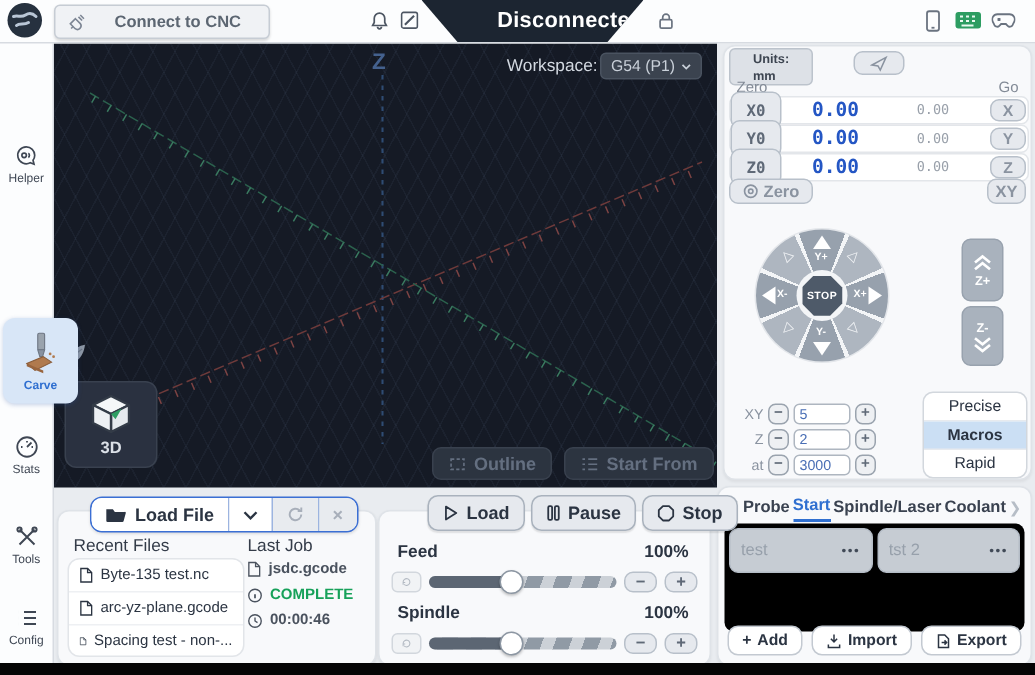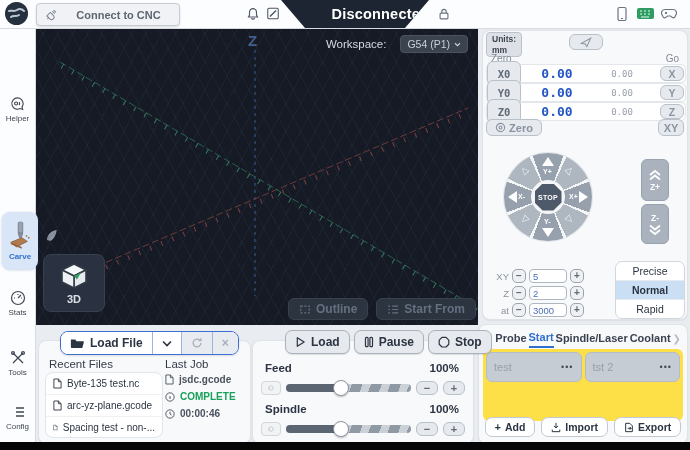--- a/index.html
+++ b/index.html
@@ -14,42 +14,42 @@
   .logo{position:absolute;left:5px;top:2px;width:23px;height:23px;border-radius:50%;background:#26313f;overflow:hidden}
   .connect-btn{position:absolute;left:36px;top:3px;height:21px;width:126px;background:#f0f2f5;border:1px solid #c6ccd4;border-radius:4px;box-shadow:0 1px 2px rgba(0,0,0,.15);display:flex;align-items:center;gap:8px;padding:0 8px;cursor:pointer}
   .connect-btn span{font-size:11px;font-weight:bold;color:#5c6672;flex:1;text-align:center}
   .tb-icon{position:absolute;top:6px;color:#4d5663}
   .status-banner{position:absolute;left:281px;top:0;width:148px;height:28px;background:#1c2531;color:#fff;
     display:flex;align-items:center;justify-content:flex-end;font-size:14.5px;font-weight:600;letter-spacing:.2px;
     clip-path:polygon(0 0,100% 0,calc(100% - 24px) 100%,24px 100%)}
   
   .sidebar{position:absolute;left:0;top:28px;width:35px;height:414px;background:#fcfdfe;border-right:1px solid #d7dbe1;z-index:7}
   .side-item{position:absolute;left:0;width:35px;display:flex;flex-direction:column;align-items:center;gap:2px;font-size:8px;color:#3f4754;cursor:pointer}
-  .side-item.active{left:2px;width:36px;background:#d8e6f7;border-radius:8px;padding:8px 0;color:#2f6fd0;font-weight:bold;box-shadow:0 1px 3px rgba(40,80,160,.25)}
+  .side-item.active{left:2px;width:50px;background:#d8e6f7;border-radius:8px;padding:8px 0;color:#2f6fd0;font-weight:bold;box-shadow:0 1px 3px rgba(40,80,160,.25)}
   
   .viz{position:absolute;left:35px;top:28px;width:443px;height:297px;background-color:#151a25;
     background-image:repeating-linear-gradient(62deg,rgba(130,155,195,.06) 0 1px,transparent 1px 13px),
                      repeating-linear-gradient(-62deg,rgba(130,155,195,.06) 0 1px,transparent 1px 13px);}
   .viz-axes{position:absolute;left:0;top:0}
-  .ws-row{position:absolute;right:10px;top:7px;display:flex;align-items:center;gap:14px}
+  .ws-row{position:absolute;right:10px;top:7px;display:flex;align-items:center;gap:2px}
   .ws-label{font-size:11.5px;color:#d3d9e1}
   .ws-select{display:flex;align-items:center;gap:4px;background:#3b434f;color:#c9d0d9;font-size:10.5px;padding:2px 6px;border-radius:4px;border:1px solid #4a5360;cursor:pointer}
   .feather{position:absolute;left:9px;top:200px;color:#8c96a4}
   .btn-3d{position:absolute;left:8px;top:226px;width:60px;height:56px;background:#2a3140;border:1px solid #39414f;border-radius:8px;
     display:flex;flex-direction:column;align-items:center;justify-content:center;gap:2px;cursor:pointer}
   .btn-3d span{color:#dbe0e7;font-size:11px;font-weight:bold}
   .viz-bottom{position:absolute;left:253px;bottom:5px;display:flex;gap:8px}
   .viz-btn{display:flex;align-items:center;gap:5px;background:#2c3440;color:#646f80;border:1px solid #39414e;border-radius:6px;font-size:12px;font-weight:bold;padding:3px 10px;cursor:pointer}
   
   .card{position:absolute;background:#f8f9fb;border:1px solid #dfe3e8;border-radius:8px;box-shadow:0 1px 2px rgba(0,0,0,.06)}
   .gbtn{background:#e6e9ee;border:1px solid #b8c0ca;border-radius:6px;color:#5f6977;font-size:11px;font-weight:bold;
     display:flex;align-items:center;justify-content:center;cursor:pointer;font-family:"Liberation Sans",sans-serif}
   
   .dro-card{left:482px;top:30px;width:204px;height:288px}
-  .units-badge{position:absolute;left:3px;top:1px;background:#dde1e7;border:1px solid #bcc3cc;border-radius:4px;padding:1px 5px;font-size:8.5px;font-weight:bold;color:#3d4551;line-height:1.25;text-align:left}
+  .units-badge{position:absolute;left:3px;top:1px;background:#dde1e7;border:1px solid #bcc3cc;border-radius:4px;padding:1px 15px;font-size:8.5px;font-weight:bold;color:#3d4551;line-height:1.25;text-align:left}
   .send-btn{position:absolute;left:86px;top:3px;width:34px;height:16px}
   .col-label{position:absolute;top:22px;font-size:10px;color:#828a96}
   .axis-row{position:absolute;left:3px;width:198px;height:17px;background:#fff;border:1px solid #e3e6ea;border-radius:5px;display:flex;align-items:center}
   .axis-zero{width:34px;height:25px;margin:0;font-size:10.5px;font-family:"DejaVu Sans Mono",monospace}
   .axis-val{width:72px;text-align:center;font-family:"DejaVu Sans Mono",monospace;font-weight:bold;font-size:13px;color:#2456c4}
   .axis-sec{width:58px;text-align:center;font-family:"DejaVu Sans Mono",monospace;font-size:9px;color:#99a0aa}
   .axis-go{width:24px;height:15px;margin-left:auto;margin-right:1px;font-size:10.5px;color:#8a93a0}
   .zero-all{position:absolute;left:3px;top:88px;width:56px;height:17px;gap:3px;color:#8a93a0}
   .go-xy{position:absolute;left:175px;top:88px;width:26px;height:17px;color:#8a93a0}
   
@@ -106,21 +106,21 @@
     background:repeating-linear-gradient(110deg,#ccd1d7 0 8px,#909aa5 8px 18px)}
   .slider-fill{position:absolute;left:0;top:0;height:8px;width:44%;border-radius:4px;background:#5c6673}
   .slider-thumb{position:absolute;left:44%;top:50%;transform:translate(-50%,-50%);width:14px;height:14px;border-radius:50%;background:#fff;border:1.5px solid #8c96a2;box-shadow:0 1px 2px rgba(0,0,0,.25);cursor:grab}
   .ov-btn{width:22px;height:14px;font-size:11px}
   
   .macro-card{left:478px;top:324px;width:208px;height:118px}
   .tabs{position:absolute;left:0;top:4px;width:100%;display:flex;align-items:center;justify-content:space-between;padding:0 6px;box-sizing:border-box}
   .tab{font-size:11px;font-weight:bold;color:#3a4250;cursor:pointer;padding:2px 0 3px}
   .tab.active{color:#2f6fd0;border-bottom:2px solid #2f6fd0}
   .tab-arrow{color:#b6bdc6;font-size:10px;cursor:pointer}
-  .macro-area{position:absolute;left:4px;top:24px;width:200px;height:72px;background:#fde047;border-radius:6px;padding:3px;box-sizing:border-box;display:flex;gap:3px;align-items:flex-start}
+  .macro-area{position:absolute;left:4px;top:24px;width:200px;height:72px;background:#000000;border-radius:6px;padding:3px;box-sizing:border-box;display:flex;gap:3px;align-items:flex-start}
   .macro-chip{flex:1;height:28px;background:#c6ccd3;border:1px solid #b4bcc6;border-radius:6px;display:flex;align-items:center;padding:0 7px;cursor:pointer}
   .macro-chip .mname{flex:1;font-size:11px;color:#97a0ab}
   .macro-chip .dots{font-size:9px;color:#414a57;letter-spacing:1px;cursor:pointer}
   .macro-actions{position:absolute;left:0;bottom:6px;width:100%;display:flex;justify-content:center;gap:6px}
   .m-btn{height:18px;padding:0 9px;background:#fff;border:1px solid #c3c9d1;border-radius:7px;font-size:10.5px;font-weight:bold;color:#2b3442;display:flex;align-items:center;gap:4px;cursor:pointer}
   .bottom-strip{position:absolute;left:0;top:442px;width:690px;height:8px;background:#050505;z-index:10}
 </style>
 </head>
 <body>
 
@@ -364,21 +364,21 @@
   </div>
   <div class="step-row" style="top:272px">
     <label>at</label>
     <button class="mini-btn">−</button>
     <input class="step-input" value="3000" style="">
     <button class="mini-btn">+</button>
   </div>
 
   <div class="speed-box">
     <div class="speed-opt">Precise</div>
-    <div class="speed-opt active">Normal</div>
+    <div class="speed-opt active">Macros</div>
     <div class="speed-opt">Rapid</div>
   </div>
 </div>
 
 <div class="load-row">
   <div class="load-seg">
     <svg width="14" height="12" viewBox="0 0 16 13" fill="#2b3442">
         <path d="M1 2.5h5l1.5 2H15a.8.8 0 0 1 .8 1l-1.6 6a1 1 0 0 1-1 .7H2a1 1 0 0 1-1-1z"></path>
       </svg>
     <span>Load File</span>

